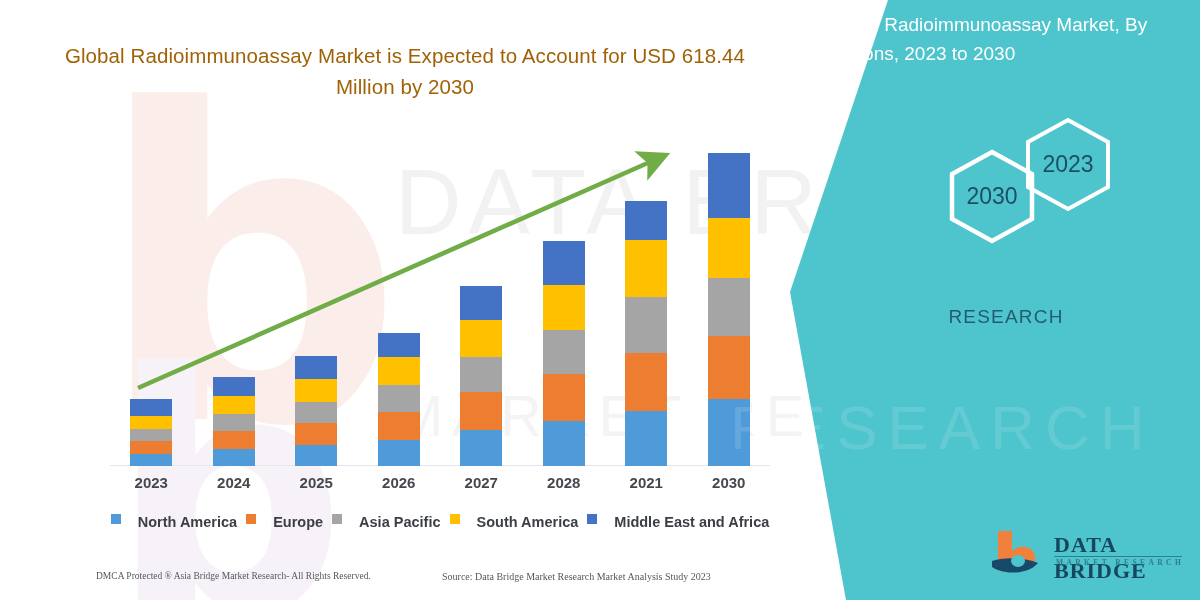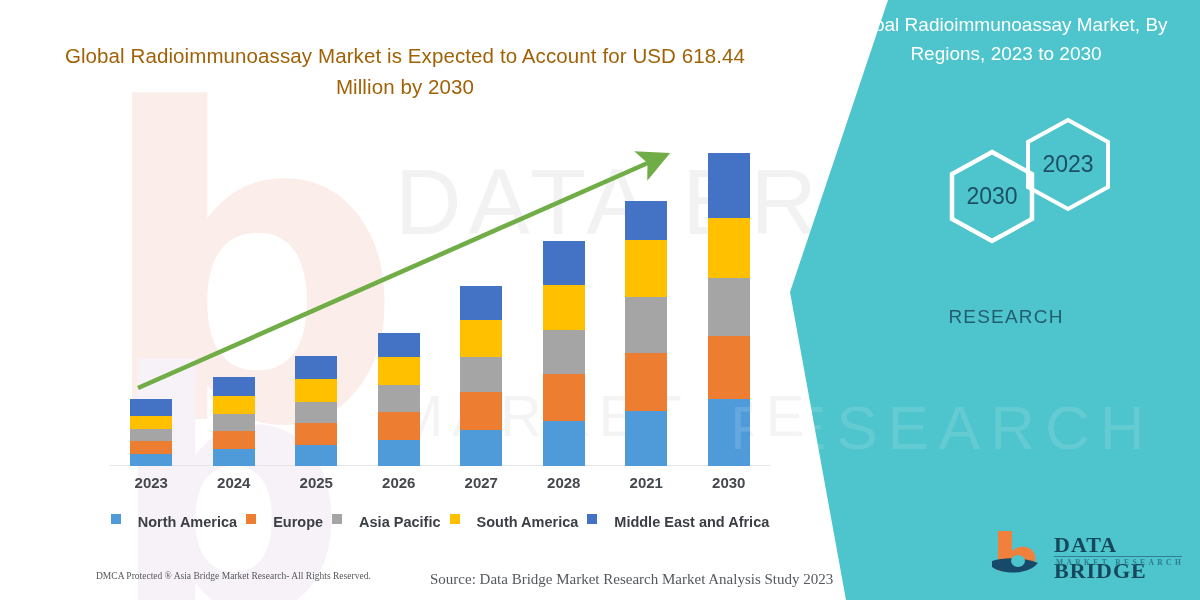--- a/index.html
+++ b/index.html
@@ -136,39 +136,38 @@
   
   .footer-l {
     position: absolute;
     left: 96px; top: 571px;
     font-size: 9.5px; color: #55585d;
     font-family: "Liberation Serif", serif;
     white-space: nowrap;
   }
   .footer-r {
     position: absolute;
-    left: 430px; top: 571px;
-    font-size: 15px; color: #55585d;
+    left: 442px; top: 571px;
+    font-size: 10px; color: #55585d;
     font-family: "Liberation Serif", serif;
     white-space: nowrap;
   }
 
   
   .teal {
     position: absolute;
     left: 0; top: 0;
     width: 1200px; height: 600px;
     pointer-events: none;
   }
   .panel-content { position: absolute; left: 800px; top: 0; width: 400px; height: 600px; }
   .panel-title {
     position: absolute;
     left: 24px; top: 10px;
     width: 364px;
-    text-align: center;
     font-size: 19px;
     line-height: 29px;
     color: #ffffff;
     font-weight: 400;
   }
   .hexwrap { position: absolute; left: 120px; top: 112px; width: 220px; height: 145px; }
   .brandline {
     position: absolute;
     left: 24px; top: 272px;
     width: 364px;

